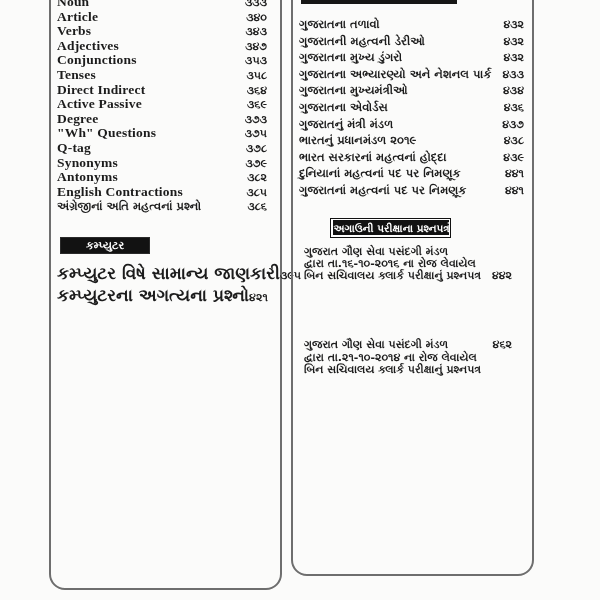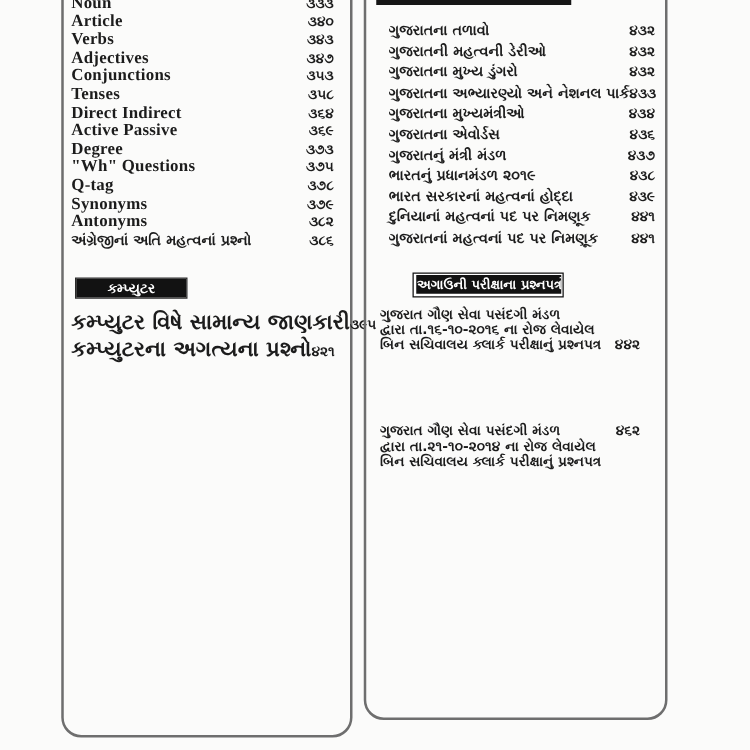--- a/index.html
+++ b/index.html
@@ -45,21 +45,21 @@
   }
   #computer-box .bar{
     background:#121212;color:#ffffff;text-align:center;
     font-weight:bold;font-size:11px;line-height:13px;padding:1px 2px;
     white-space:nowrap;overflow:hidden;
   }
   #computer-list{margin-top:11px;padding:0 13px 0 6px}
   #computer-list .toc-row{height:16px;line-height:16px;margin-bottom:6px}
   #computer-list .lbl{font-weight:bold;font-size:17px;white-space:nowrap}
   
-  #right-list{margin-top:38px;padding:0 8px 0 18px}
+  #right-list{margin-top:38px;padding:0 8px 0 6px}
   #right-list .toc-row{height:16.6px;line-height:16.6px}
   #right-list .lbl{font-weight:bold;font-size:11.5px;white-space:nowrap}
   
   #exam-header{
     margin:19px 0 0 37px;width:116px;
     border:1px solid #111;padding:1.5px;background:#fff;
   }
   #exam-header .bar{
     background:#121212;color:#fff;text-align:left;
     font-weight:bold;font-size:10.5px;line-height:12px;padding:1.5px 1px;
@@ -127,20 +127,24 @@
         <span class="pg">૩૭૮</span>
       </div>
       <div class="toc-row en">
         <span class="lbl">Synonyms</span>
         <span class="pg">૩૭૯</span>
       </div>
       <div class="toc-row en">
         <span class="lbl">Antonyms</span>
         <span class="pg">૩૮૨</span>
       </div>
+      <div class="toc-row en">
+        <span class="lbl">English Contractions</span>
+        <span class="pg">૩૮૫</span>
+      </div>
       <div class="toc-row gu">
         <span class="lbl">અંગ્રેજીનાં અતિ મહત્વનાં પ્રશ્નો</span>
         <span class="pg">૩૮૬</span>
       </div>
     </div>
   <div id="computer-box">
     <div class="bar">કમ્પ્યુટર</div>
   </div>
   <div id="computer-list">
       <div class="toc-row gu">

